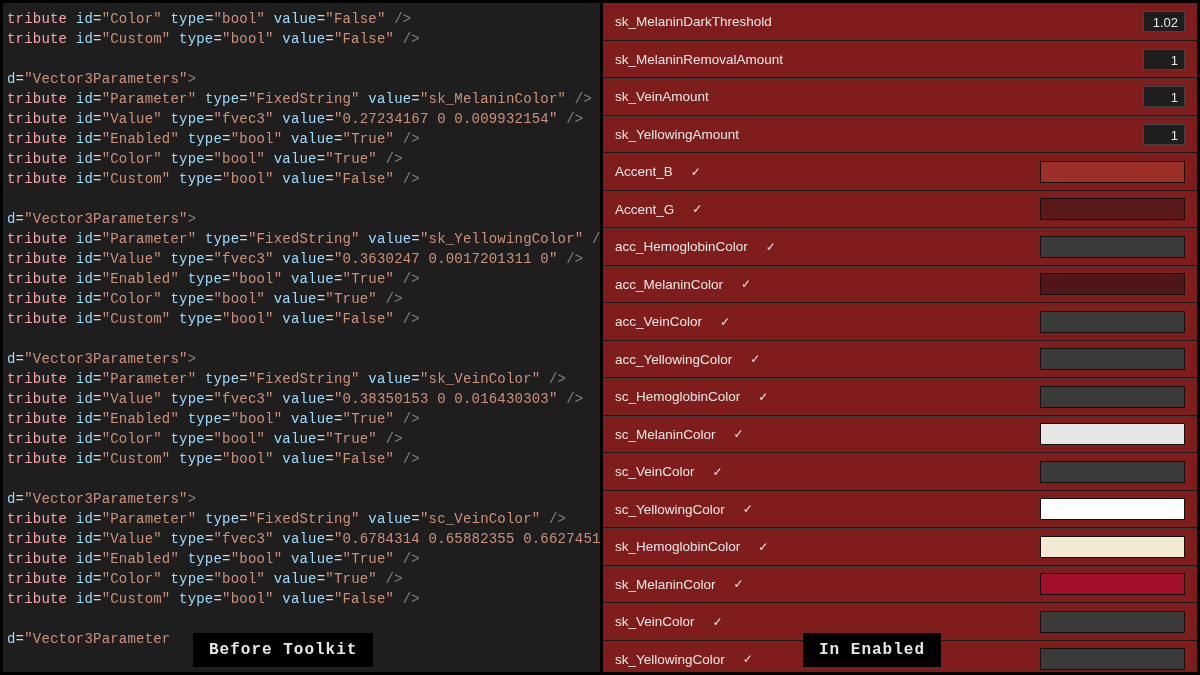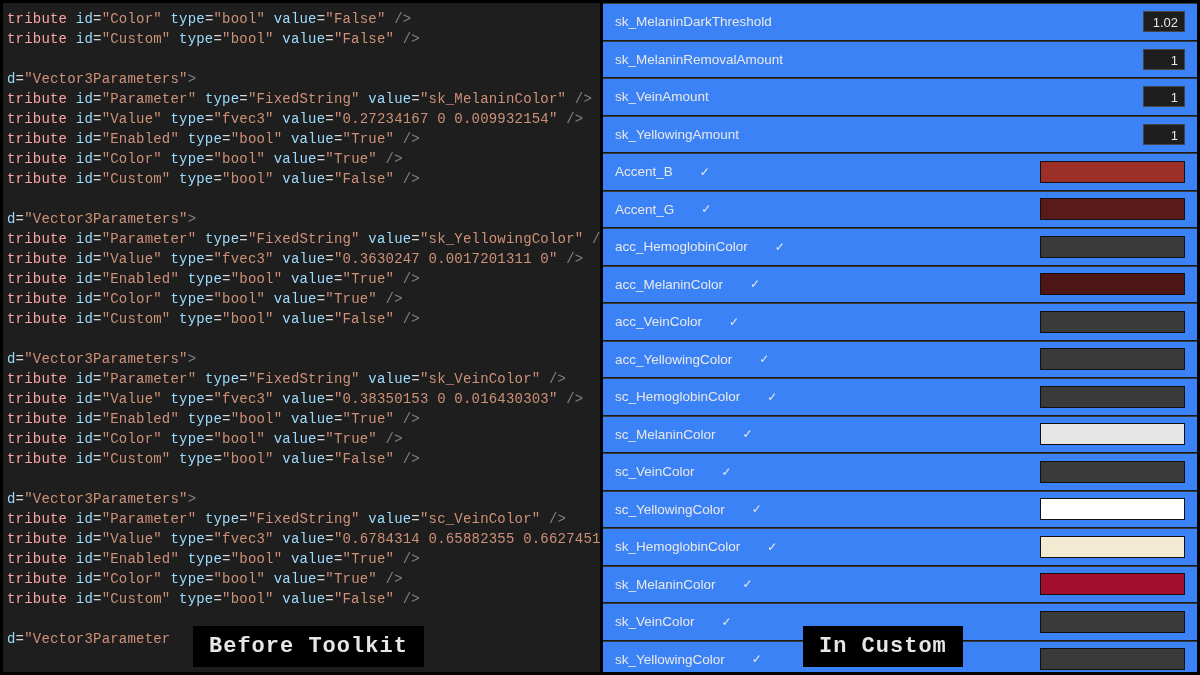--- a/index.html
+++ b/index.html
@@ -45,37 +45,37 @@
   .punc { color: #808080; }
   .tag { color: #fca5a5; }
 
   .caption {
     position: absolute;
     bottom: 5px;
     background: #000;
     color: #e6e6e6;
     font-family: "Courier New", monospace;
     font-weight: bold;
-    font-size: 22px;
+    font-size: 16px;
     letter-spacing: 1px;
     padding: 8px 16px;
   }
   .caption-left { left: 190px; }
   .caption-right { left: 200px; }
 
   .toolkit-list { display: flex; flex-direction: column; }
   .toolkit-row {
     height: 37.5px;
     display: flex;
     align-items: center;
     padding: 0 12px;
-    background: #3b82f6;
+    background: #7f1d1d;
     border-bottom: 1px solid #1a1a1a;
     border-top: 1px solid #3a3a3a;
-    gap: 25px;
+    gap: 16px;
   }
   .toolkit-row .label { flex: 0 0 auto; }
   .toolkit-row .spacer { flex: 1; }
   .num-field {
     width: 42px;
     height: 21px;
     background: #1e1e1e;
     color: #e8e8e8;
     text-align: right;
     padding: 2px 6px;
@@ -240,14 +240,14 @@
         <span class="spacer"></span>
         <div class="swatch" style="background: rgb(58, 58, 58);"></div>
       </div>
       <div class="toolkit-row">
         <span class="label">sk_YellowingColor</span>
         <span class="chk">✓</span>
         <span class="spacer"></span>
         <div class="swatch" style="background: rgb(58, 58, 58);"></div>
       </div>
     </div>
-  <div class="caption caption-right">In Custom</div>
+  <div class="caption caption-right">In Enabled</div>
 </div>
 
 </body></html>

